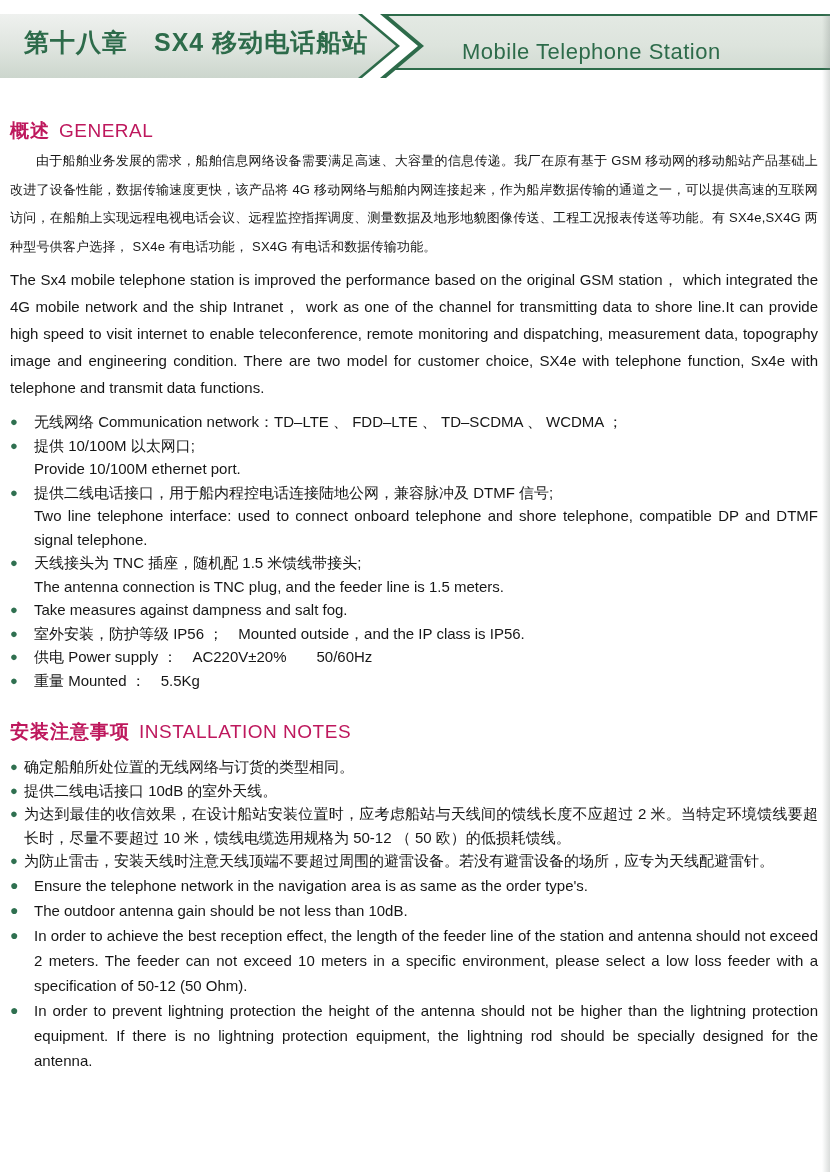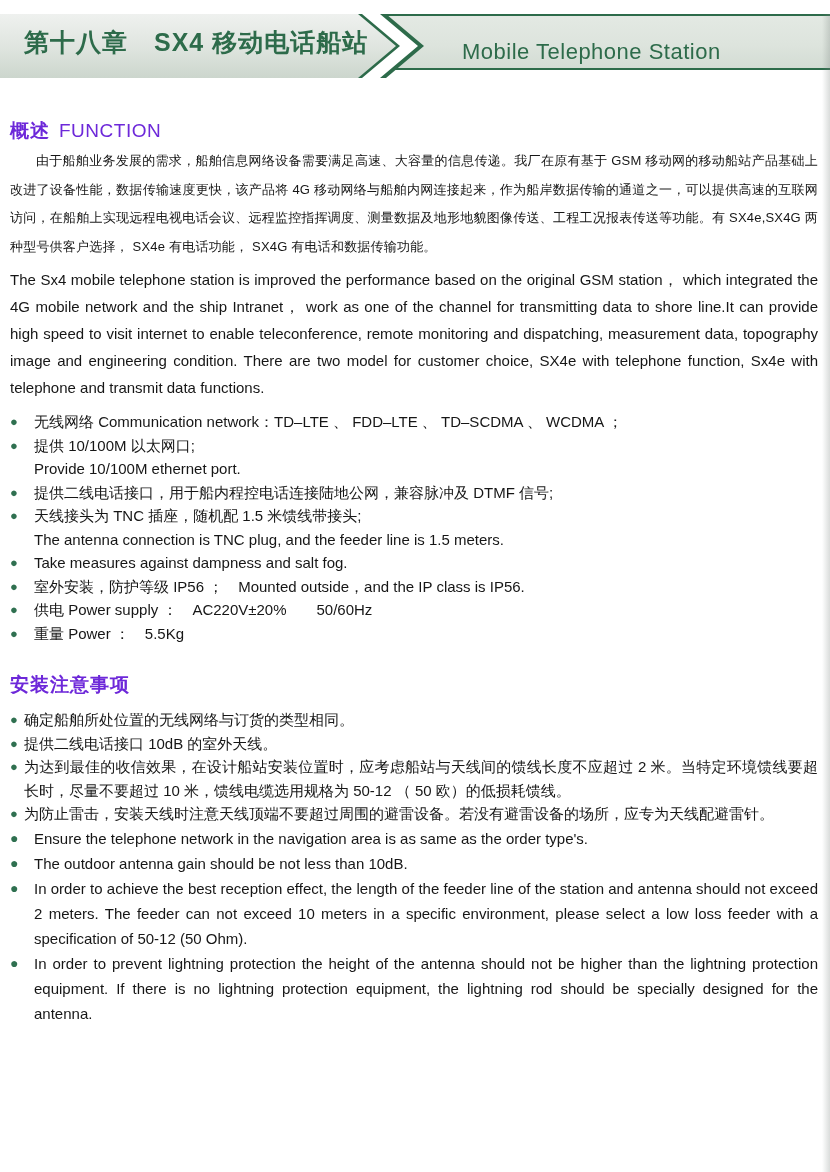--- a/index.html
+++ b/index.html
@@ -47,21 +47,21 @@
     white-space: nowrap;
   }
   .header-en {
     position: absolute; left: 434px; bottom: 3px; z-index: 0;
     font-size: 22px; color: #2d6b4a; letter-spacing: 0.5px; white-space: nowrap; margin-left: 28px;
   }
 
   
   .content { padding: 0 12px 0 10px; }
 
-  .section-heading { display: flex; align-items: baseline; color: #6d28d9; text-align: right; }
+  .section-heading { display: flex; align-items: baseline; color: #be185d; text-align: right; }
   .section-heading .zh { font-size: 19px; font-weight: bold; letter-spacing: 1px; }
   .section-heading .en { font-size: 19px; font-weight: normal; margin-left: 9px; letter-spacing: 0.5px; }
 
   .heading-general { margin-top: 48px; }
   .heading-function { margin-top: 17px; }
   .heading-install { margin-top: 27px; }
 
   .para-zh {
     margin-top: 3px;
     font-size: 13px; line-height: 28.5px;
@@ -101,21 +101,21 @@
       <div class="arrow a4"></div>
     </div>
     <div class="chapter-title">第十八章　SX4 移动电话船站</div>
     <div class="header-en">Mobile Telephone Station</div>
   </div>
 
   <div class="content">
 
     <div class="section-heading heading-general">
       <span class="zh">概述</span>
-      <span class="en">FUNCTION</span>
+      <span class="en">GENERAL</span>
     </div>
     <p class="para-zh">由于船舶业务发展的需求，船舶信息网络设备需要满足高速、大容量的信息传递。我厂在原有基于 GSM 移动网的移动船站产品基础上改进了设备性能，数据传输速度更快，该产品将 4G 移动网络与船舶内网连接起来，作为船岸数据传输的通道之一，可以提供高速的互联网访问，在船舶上实现远程电视电话会议、远程监控指挥调度、测量数据及地形地貌图像传送、工程工况报表传送等功能。有 SX4e,SX4G 两种型号供客户选择， SX4e 有电话功能， SX4G 有电话和数据传输功能。</p>
     <p class="para-en">The Sx4 mobile telephone station is improved the performance based on the original GSM station， which integrated the 4G mobile network and the ship Intranet， work as one of the channel for transmitting data to shore line.It can provide high speed to visit internet to enable teleconference, remote monitoring and dispatching, measurement data, topography image and engineering condition. There are two model for customer choice, SX4e with telephone function, Sx4e with telephone and transmit data functions.</p>
 
     <div class="function-list">
       <div class="fitem">
           <span class="bullet">●</span>
           <div class="fbody">
             <div class="main">无线网络 Communication network：TD–LTE 、 FDD–LTE 、 TD–SCDMA 、 WCDMA ；</div>
           </div>
@@ -124,20 +124,21 @@
           <span class="bullet">●</span>
           <div class="fbody">
             <div class="main">提供 10/100M 以太网口;</div>
             <div class="sub">Provide 10/100M ethernet port.</div>
           </div>
         </div>
       <div class="fitem">
           <span class="bullet">●</span>
           <div class="fbody">
             <div class="main">提供二线电话接口，用于船内程控电话连接陆地公网，兼容脉冲及 DTMF 信号;</div>
+            <div class="sub">Two line telephone interface: used to connect onboard telephone and shore telephone, compatible DP and DTMF signal telephone.</div>
           </div>
         </div>
       <div class="fitem">
           <span class="bullet">●</span>
           <div class="fbody">
             <div class="main">天线接头为 TNC 插座，随机配 1.5 米馈线带接头;</div>
             <div class="sub">The antenna connection is TNC plug, and the feeder line is 1.5 meters.</div>
           </div>
         </div>
       <div class="fitem">
@@ -154,27 +155,28 @@
         </div>
       <div class="fitem">
           <span class="bullet">●</span>
           <div class="fbody">
             <div class="main">供电 Power supply ：　AC220V±20%　　50/60Hz</div>
           </div>
         </div>
       <div class="fitem">
           <span class="bullet">●</span>
           <div class="fbody">
-            <div class="main">重量 Power ：　5.5Kg</div>
+            <div class="main">重量 Mounted ：　5.5Kg</div>
           </div>
         </div>
     </div>
 
     <div class="section-heading heading-install">
       <span class="zh">安装注意事项</span>
+      <span class="en">INSTALLATION NOTES</span>
     </div>
     <div class="install-list">
       <div class="iitem zh">
           <span class="bullet">●</span>
           <div class="ibody">确定船舶所处位置的无线网络与订货的类型相同。</div>
         </div>
       <div class="iitem zh">
           <span class="bullet">●</span>
           <div class="ibody">提供二线电话接口 10dB 的室外天线。</div>
         </div>

